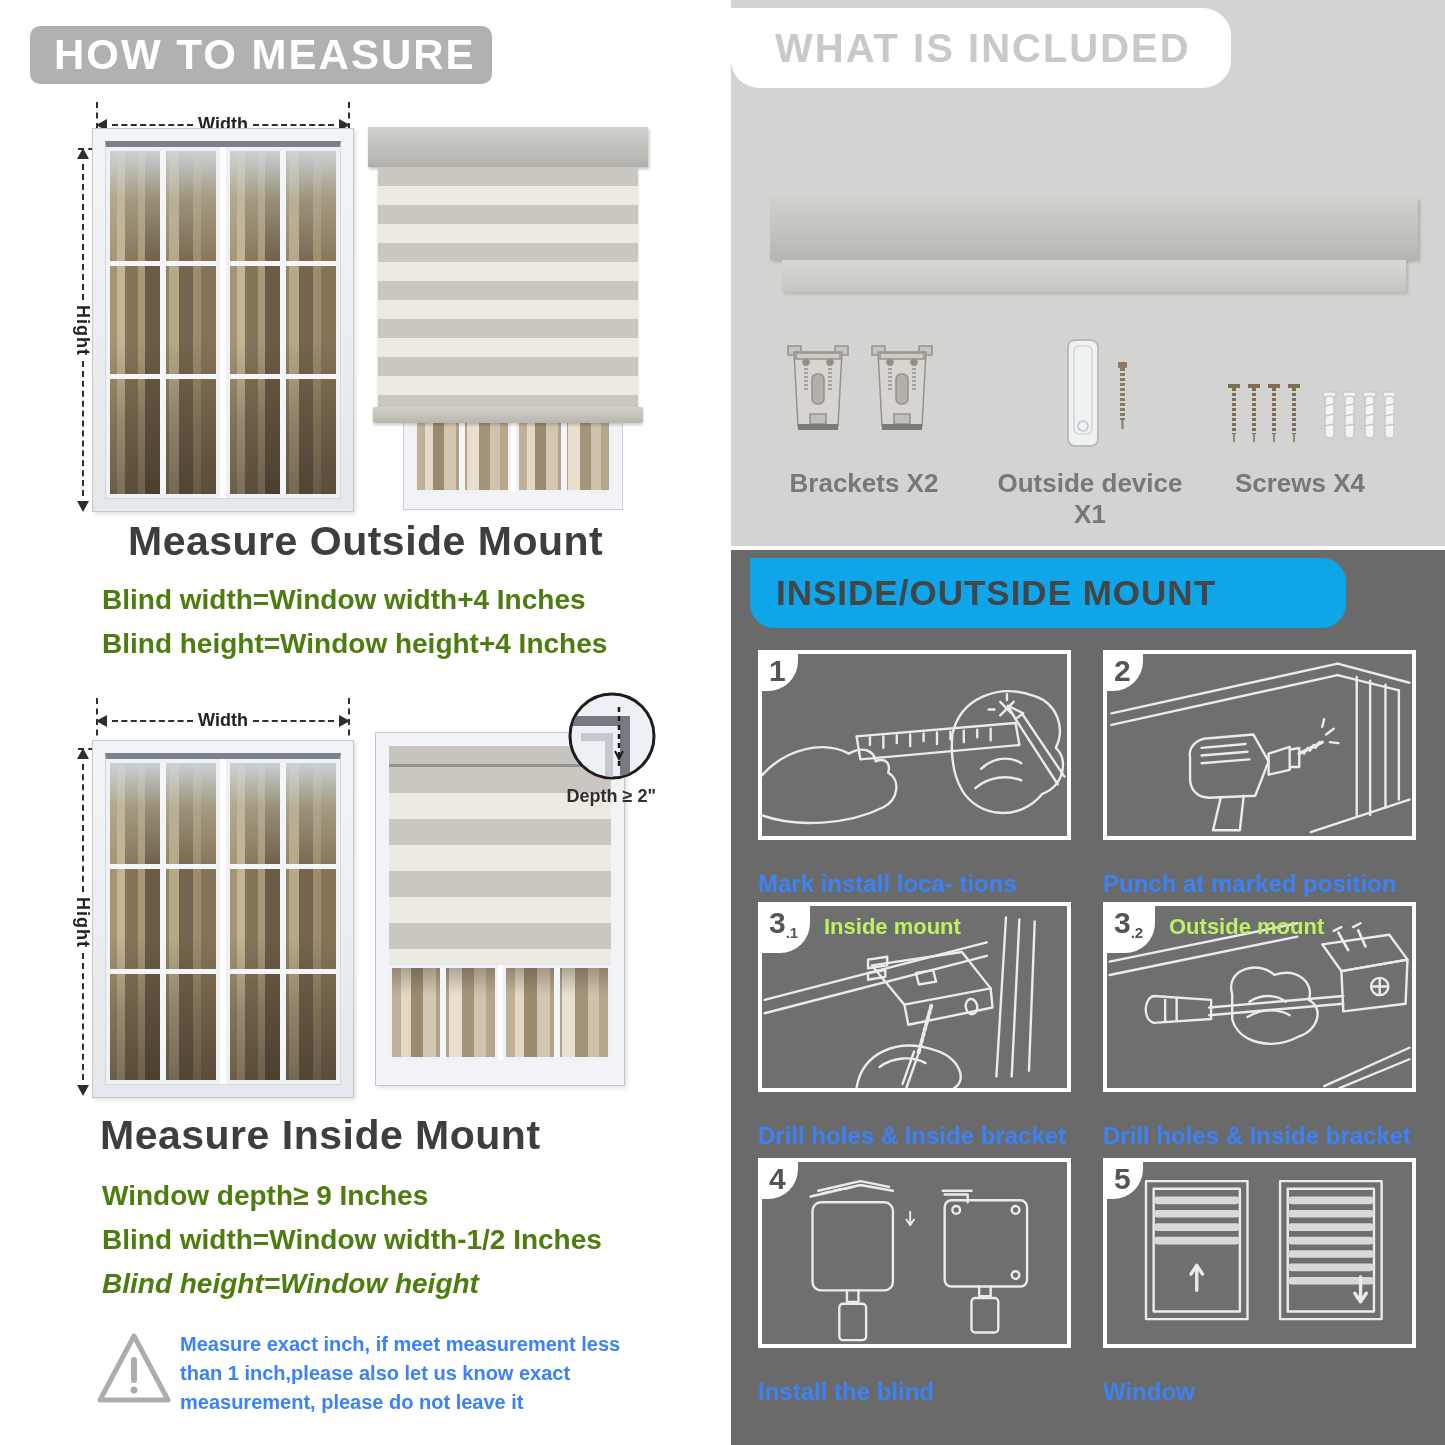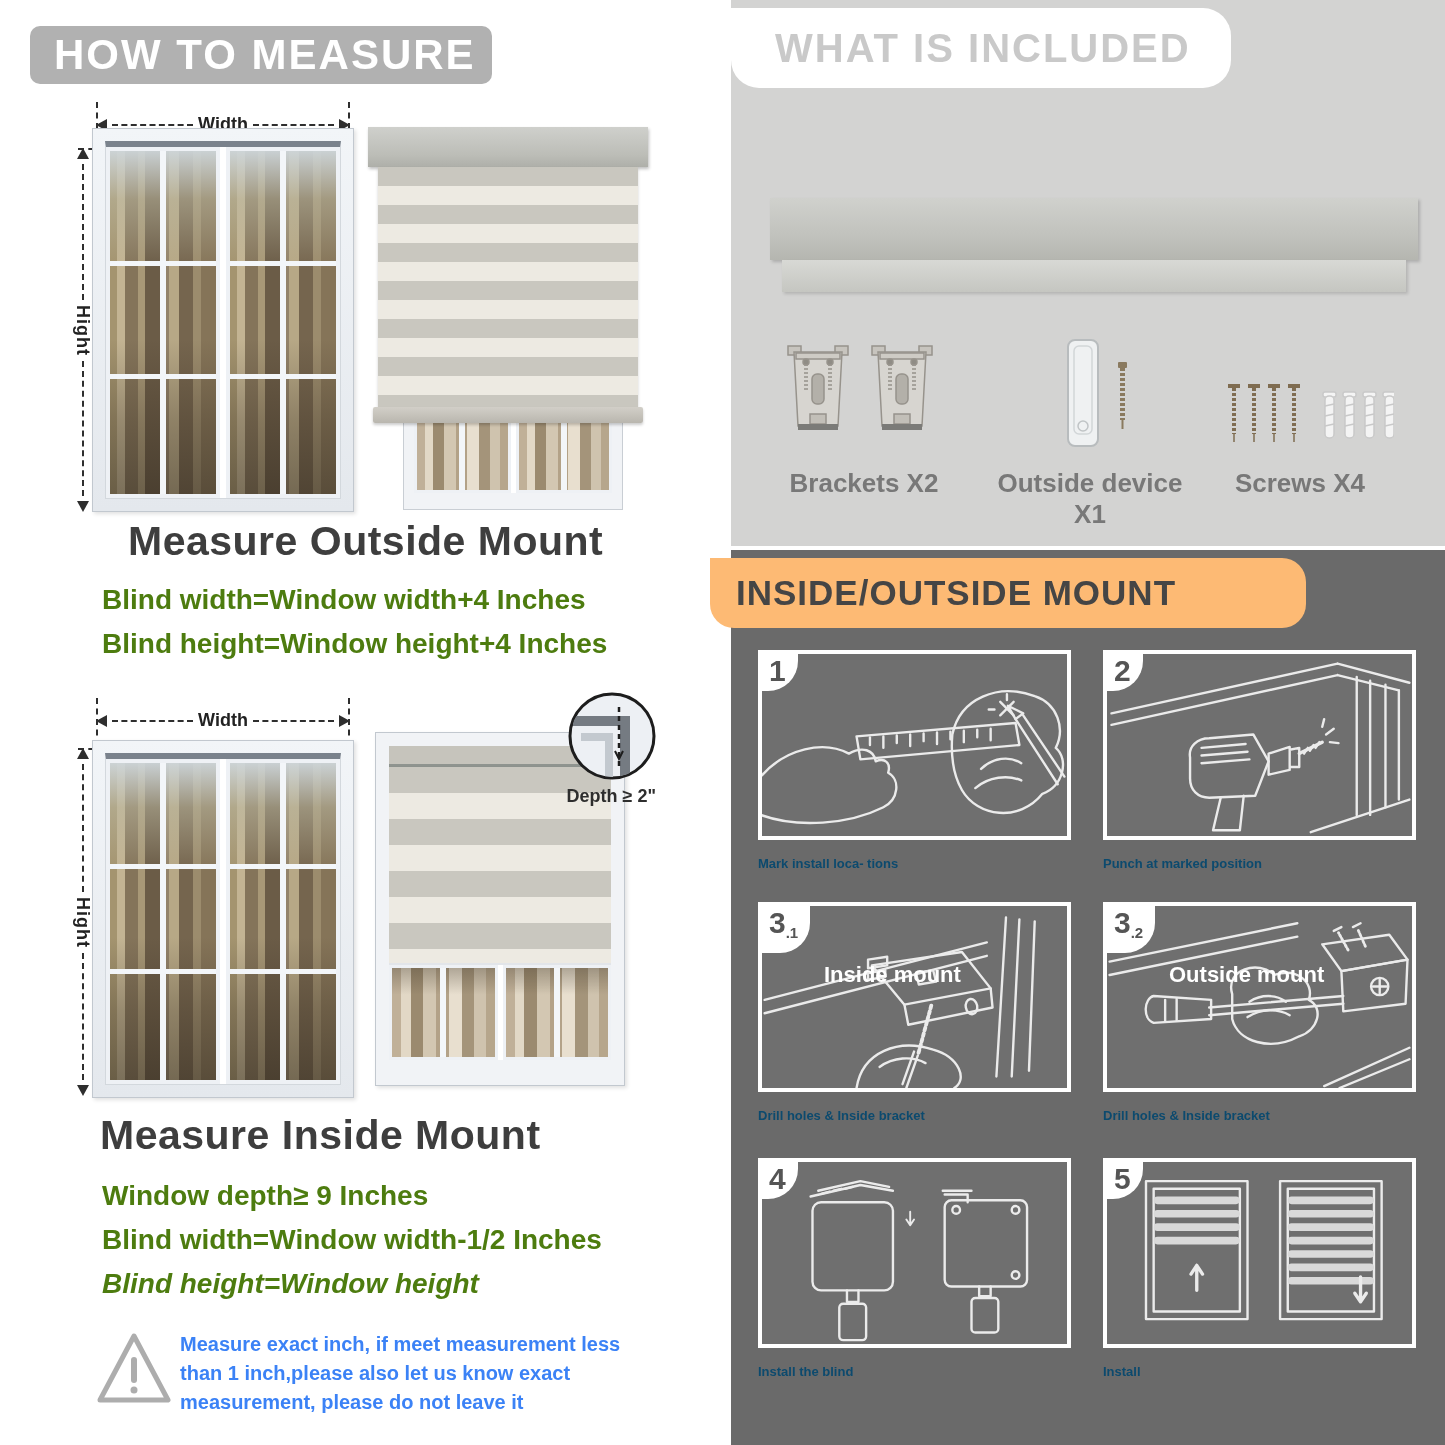--- a/index.html
+++ b/index.html
@@ -89,34 +89,34 @@
           padding-left:44px;letter-spacing:2px;box-sizing:border-box;}
   .product-label{position:absolute;left:731px;top:140px;width:714px;text-align:center;color:#6f6f6f;
                  font-weight:bold;font-size:27px;}
   .hr-upper{position:absolute;left:770px;top:198px;width:648px;height:62px;
             background:linear-gradient(180deg,#d0d1cd,#c1c2bd 60%,#b5b6b0);box-shadow:2px 2px 3px rgba(0,0,0,.18);}
   .hr-lower{position:absolute;left:782px;top:260px;width:624px;height:32px;
             background:linear-gradient(180deg,#d8d9d5,#c5c6c1);box-shadow:2px 2px 3px rgba(0,0,0,.15);}
   .item-label{position:absolute;top:468px;color:#787878;font-weight:bold;font-size:26px;text-align:center;}
 
   .panel-dark{position:absolute;left:731px;top:550px;width:714px;height:895px;background:#6a6a6a;}
-  .iom-box{position:absolute;left:710px;top:558px;width:596px;height:70px;background:#fdba74;
+  .iom-box{position:absolute;left:750px;top:558px;width:596px;height:70px;background:#0ea5e9;
            border-radius:0 24px 24px 24px;color:#454545;font-weight:bold;font-size:35px;line-height:70px;
            padding-left:26px;letter-spacing:1px;box-sizing:border-box;}
 
   .step{position:absolute;width:313px;}
   .step-box{position:relative;width:313px;height:190px;border:4px solid #ffffff;background:#6f6f6f;
             box-sizing:border-box;overflow:hidden;}
   .step-box svg{position:absolute;inset:0;width:100%;height:100%;}
   .badge{position:absolute;left:-1px;top:-1px;background:#ffffff;border-radius:0 0 30px 0;
          padding:0 12px 2px 8px;display:flex;align-items:flex-start;color:#555;}
   .badge .bmain{font-weight:bold;font-size:30px;line-height:36px;}
   .badge .bsub{font-weight:bold;font-size:15px;line-height:36px;margin-top:10px;}
-  .step-title{position:absolute;left:62px;top:8px;color:#ffffff;font-weight:bold;font-size:22px;margin-top:48px;}
-  .caption{margin-top:16px;color:#0c4a6e;font-weight:bold;font-size:13px;white-space:nowrap;}
+  .step-title{position:absolute;left:62px;top:8px;color:#bef264;font-weight:bold;font-size:22px;}
+  .caption{margin-top:30px;color:#3b82f6;font-weight:bold;font-size:24px;white-space:nowrap;}
 
   .lineart{stroke:#ebebeb;stroke-width:2.5;fill:none;stroke-linecap:round;stroke-linejoin:round;}
 </style>
 </head>
 <body>
 
 <div class="canvas">
 
   <div class="htm-banner">HOW TO MEASURE</div>
 
@@ -506,16 +506,16 @@
         <rect x="178" y="20" width="106" height="144"></rect>
         <rect x="186" y="28" width="90" height="128"></rect>
         <path d="M190,40 h82 M190,54 h82 M190,68 h82 M190,82 h82 M190,96 h82 M190,110 h82 M190,124 h82" stroke-width="8" stroke="#d9d9d9"></path>
         <path d="M262,120 V146 m0,0 l-6,-9 m6,9 l6,-9" stroke-width="3.5"></path>
       </svg>
       <div class="badge">
         <span class="bmain">5</span>
           <span class="bsub"></span>
       </div>
     </div>
-    <div class="caption">Install</div>
+    <div class="caption">Window</div>
   </div>
 
 </div>
 
 </body></html>

